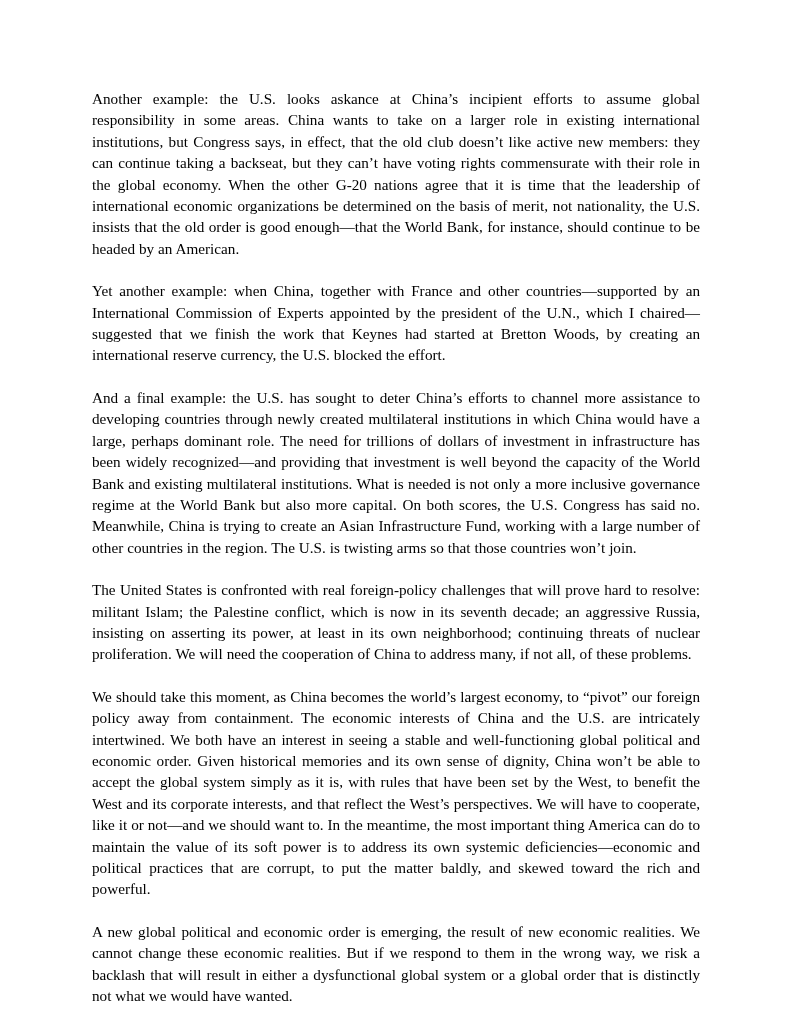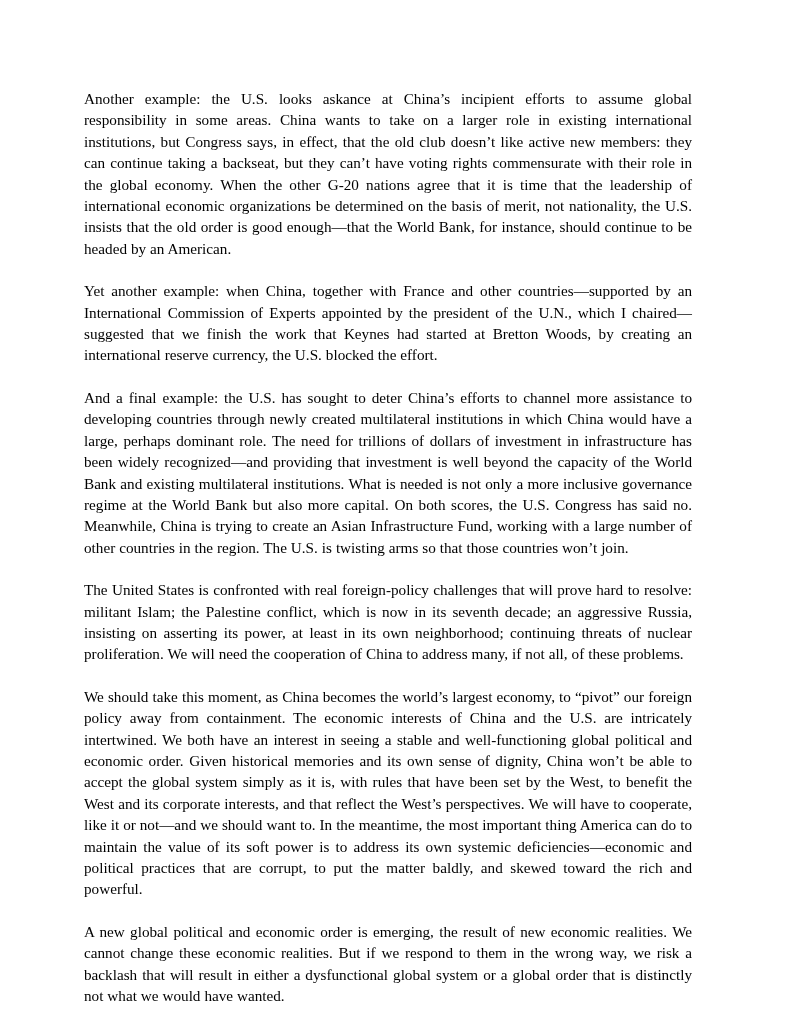--- a/index.html
+++ b/index.html
@@ -16,21 +16,21 @@
   }
   .page {
     position: relative;
     width: 791px;
     height: 1024px;
     background: #ffffff;
     box-sizing: border-box;
   }
   .content {
     position: absolute;
-    left: 84px;
+    left: 92px;
     top: 88px;
     width: 608px;
   }
   .para {
     font-size: 15.2px;
     line-height: 21.4px;
     text-align: justify;
     text-justify: inter-word;
     margin: 0 0 21px 0;
     hyphens: none;

